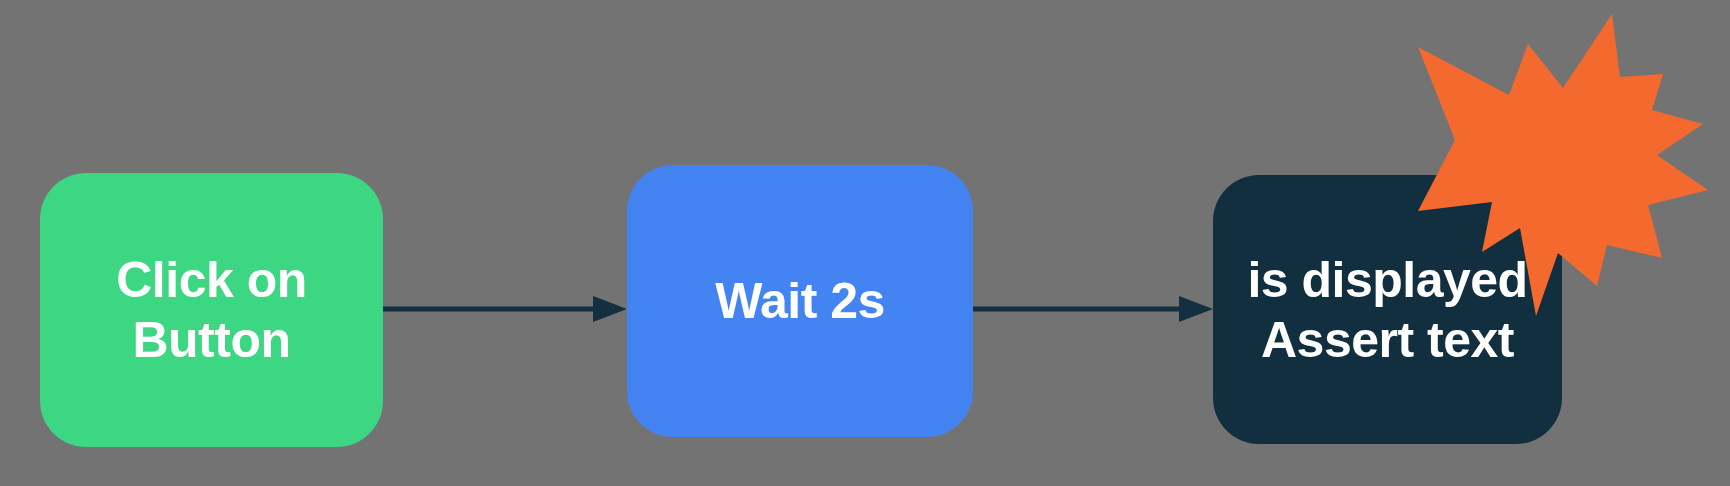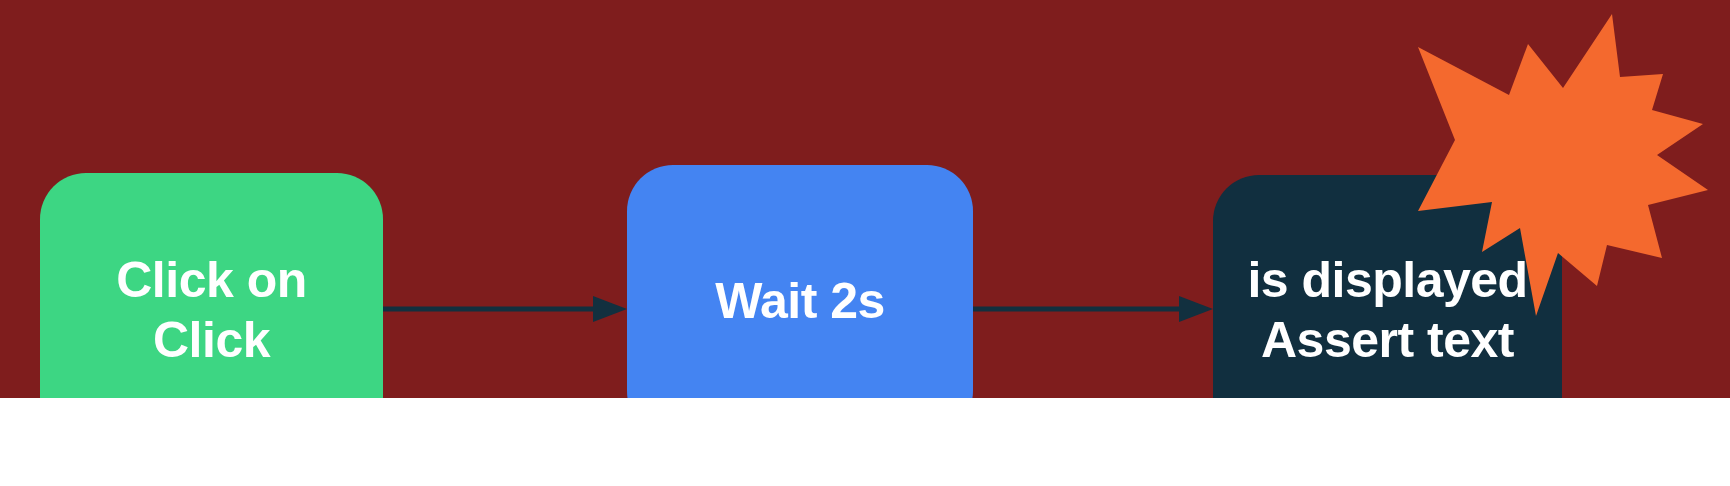--- a/index.html
+++ b/index.html
@@ -3,22 +3,22 @@
 <meta charset="utf-8">
 <style>
   html, body {
     margin: 0;
     padding: 0;
     background: #ffffff;
   }
   .canvas {
     position: relative;
     width: 1730px;
-    height: 398px;
-    background: #7f1d1d;
+    height: 486px;
+    background: #737373;
     overflow: hidden;
     font-family: "Liberation Sans", "DejaVu Sans", sans-serif;
   }
   .flow-node {
     position: absolute;
     border-radius: 46px;
     display: flex;
     flex-direction: column;
     align-items: center;
     justify-content: center;
@@ -61,21 +61,21 @@
     pointer-events: none;
   }
 </style>
 </head>
 <body>
 
 <div class="canvas">
 
   <div class="flow-node" id="node-click" style="background-color: rgb(61, 214, 131);">
     <span class="node-label-line">Click on</span>
-    <span class="node-label-line">Click</span>
+    <span class="node-label-line">Button</span>
   </div>
 
   <div class="flow-node" id="node-wait" style="background-color: rgb(68, 132, 242);">
     <span class="node-label-line">Wait 2s</span>
   </div>
 
   <div class="flow-node" id="node-assert" style="background-color: rgb(17, 47, 63);">
     <span class="node-label-line">is displayed</span>
     <span class="node-label-line">Assert text</span>
   </div>

